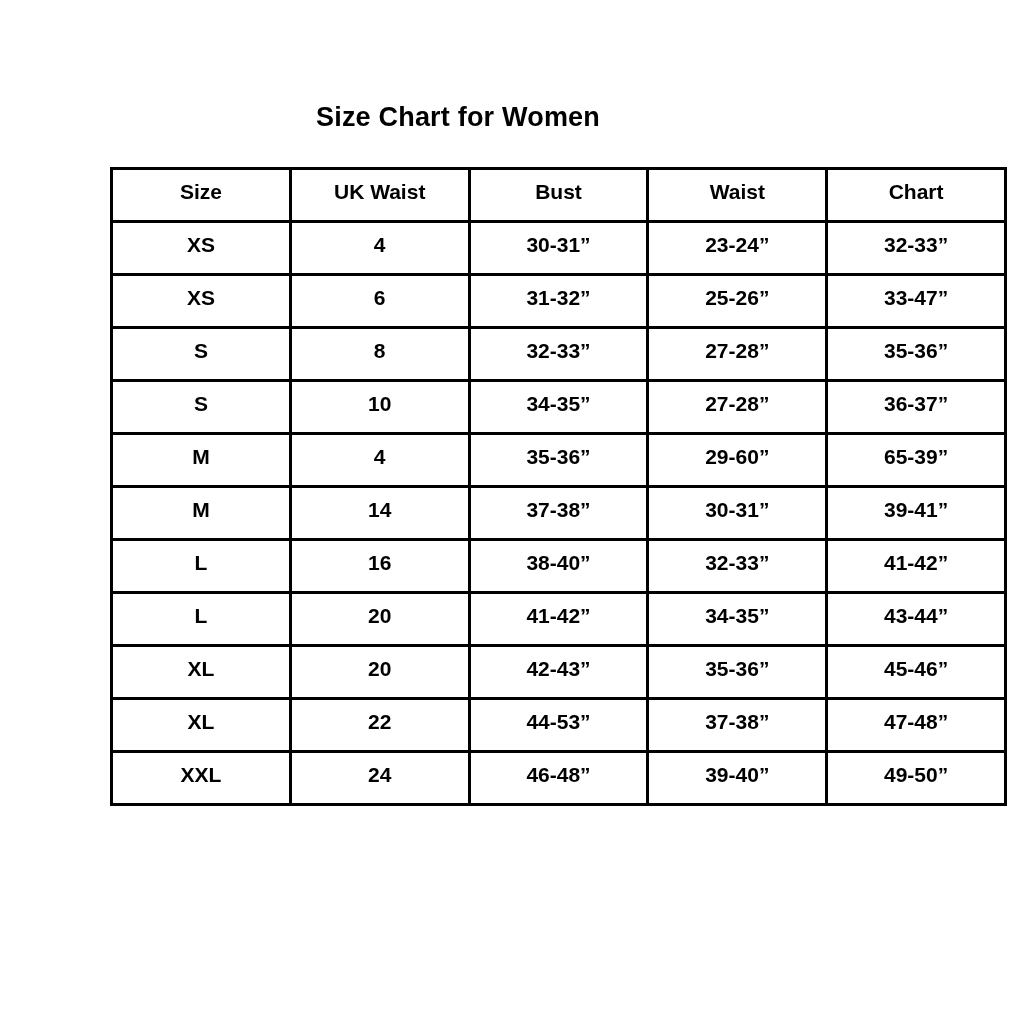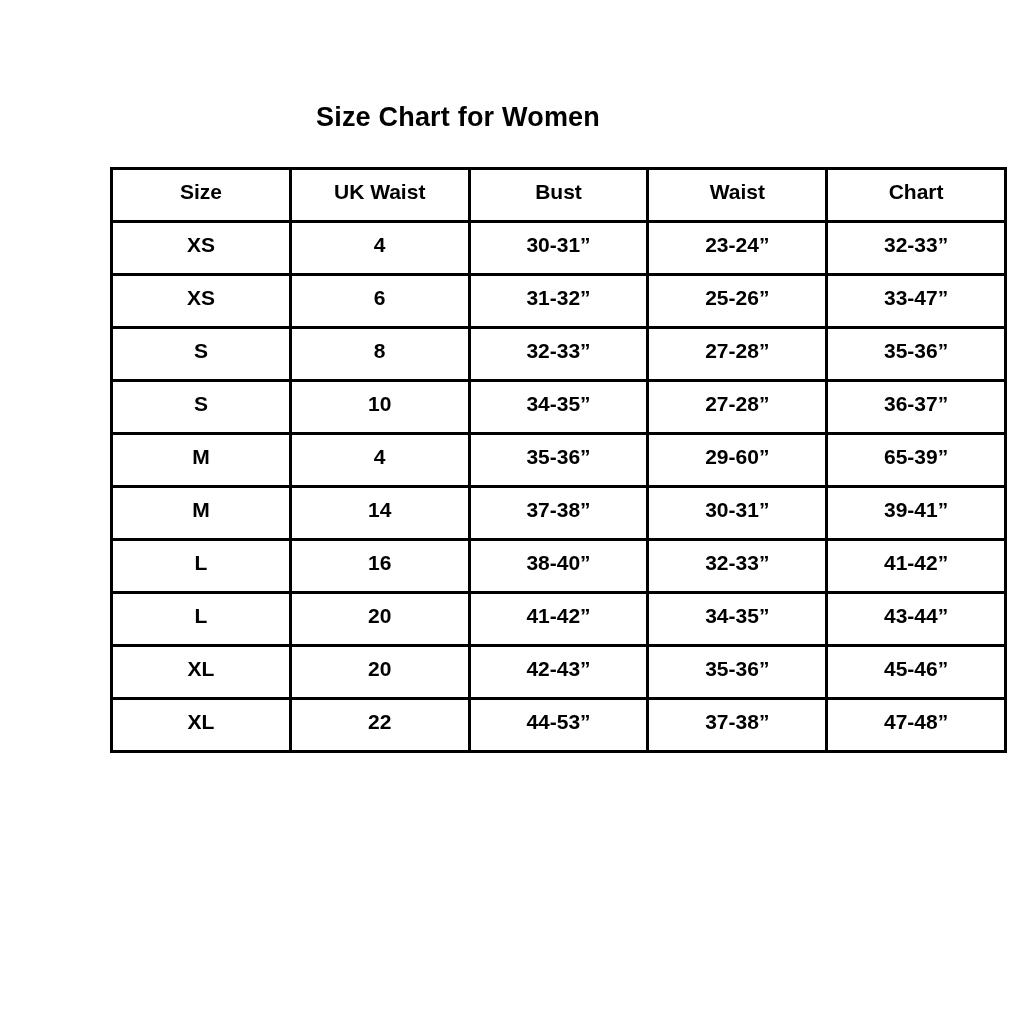--- a/index.html
+++ b/index.html
@@ -134,15 +134,22 @@
           <td>35-36”</td>
           <td>45-46”</td>
         </tr>
         <tr>
           <td>XL</td>
           <td>22</td>
           <td>44-53”</td>
           <td>37-38”</td>
           <td>47-48”</td>
         </tr>
+        <tr>
+          <td>XXL</td>
+          <td>24</td>
+          <td>46-48”</td>
+          <td>39-40”</td>
+          <td>49-50”</td>
+        </tr>
       </tbody>
   </table>
 </div>
 
 </body></html>

